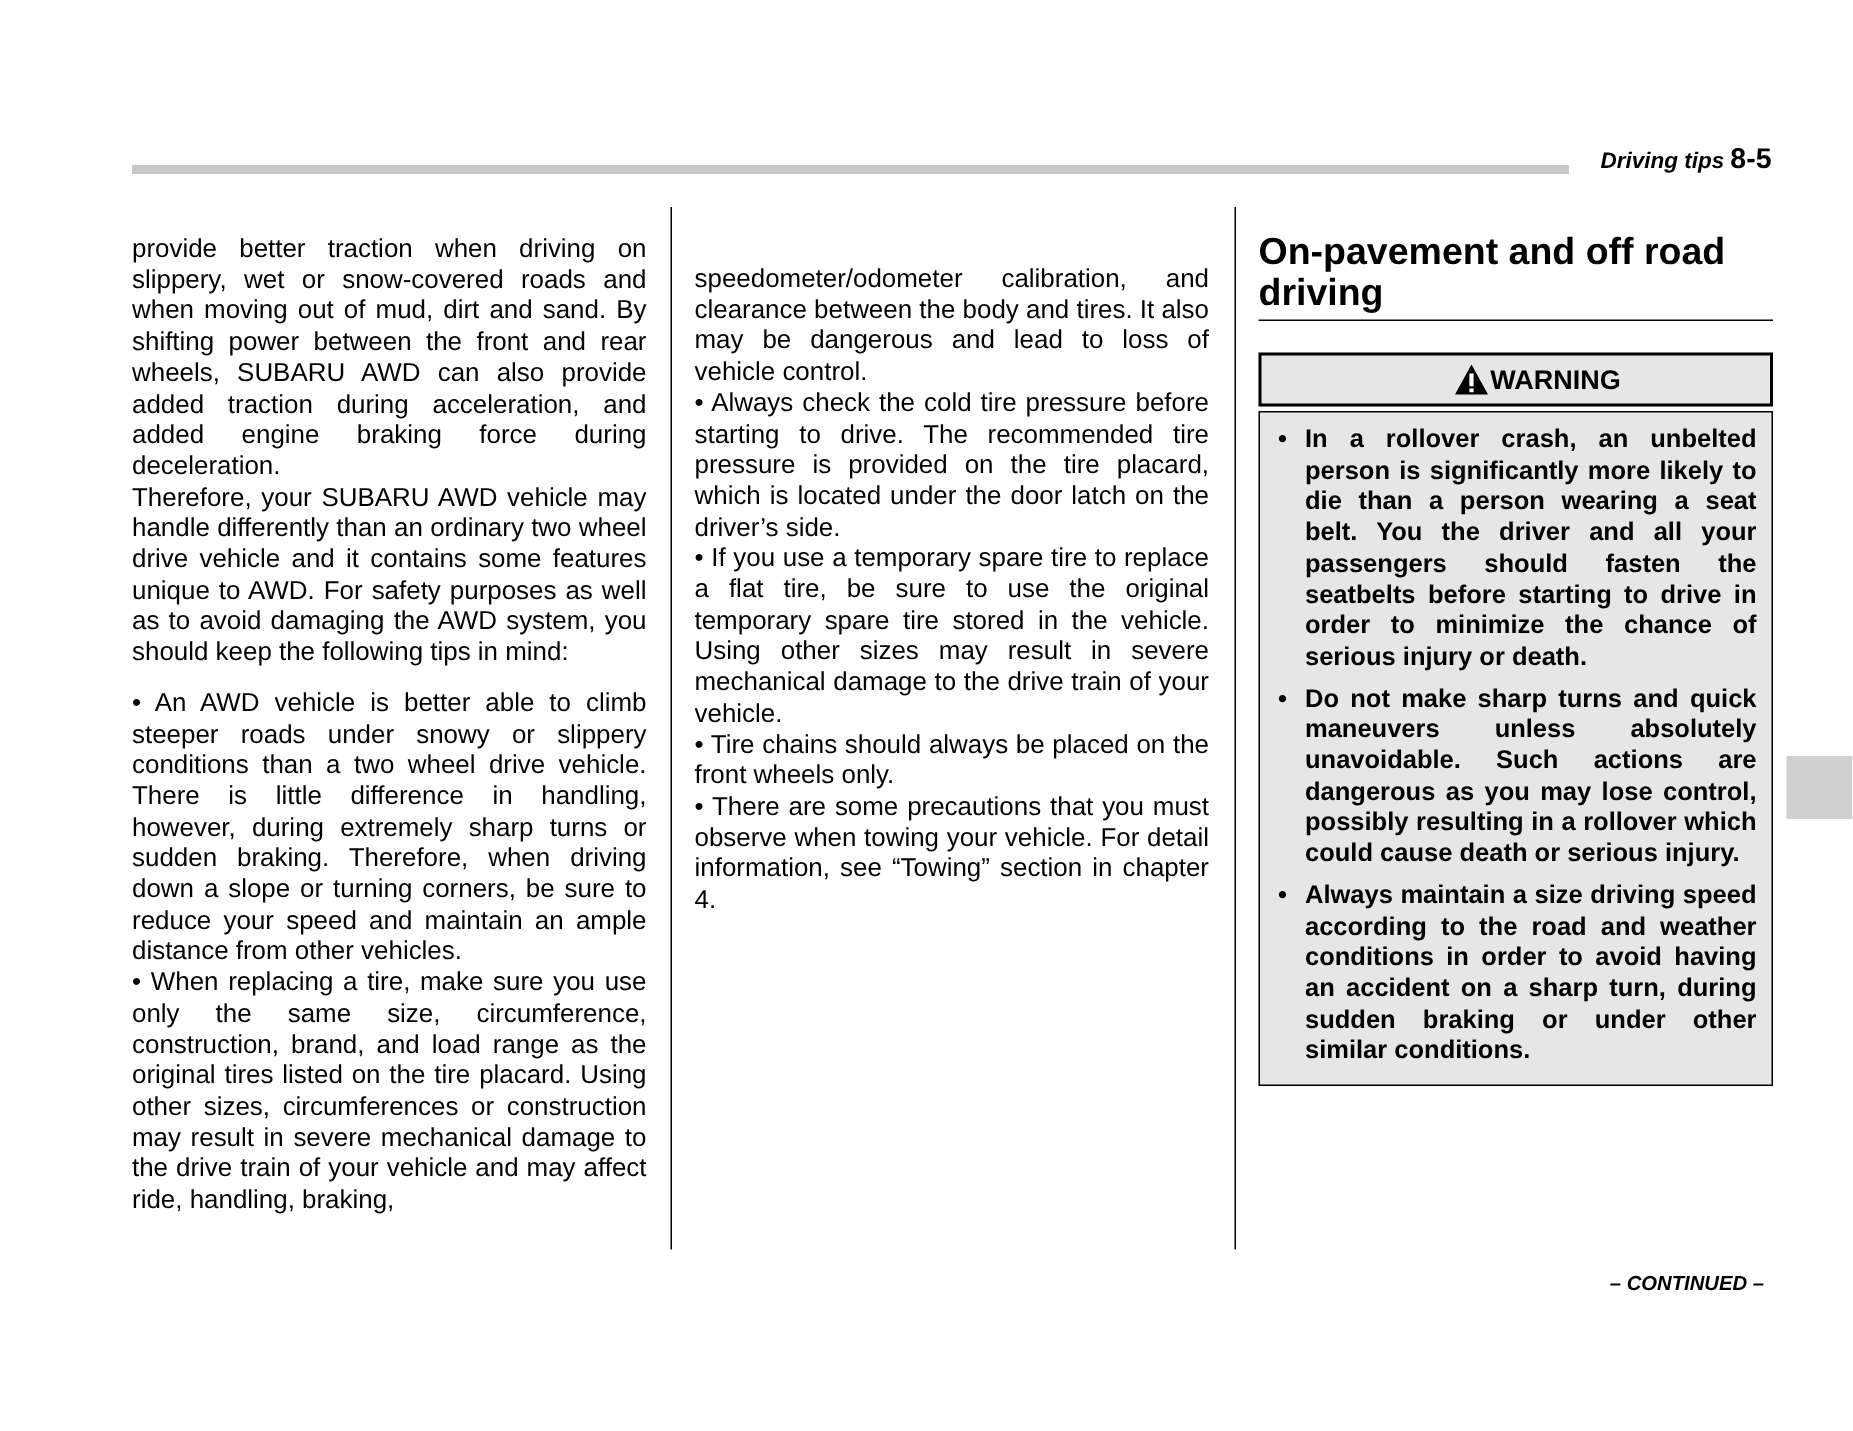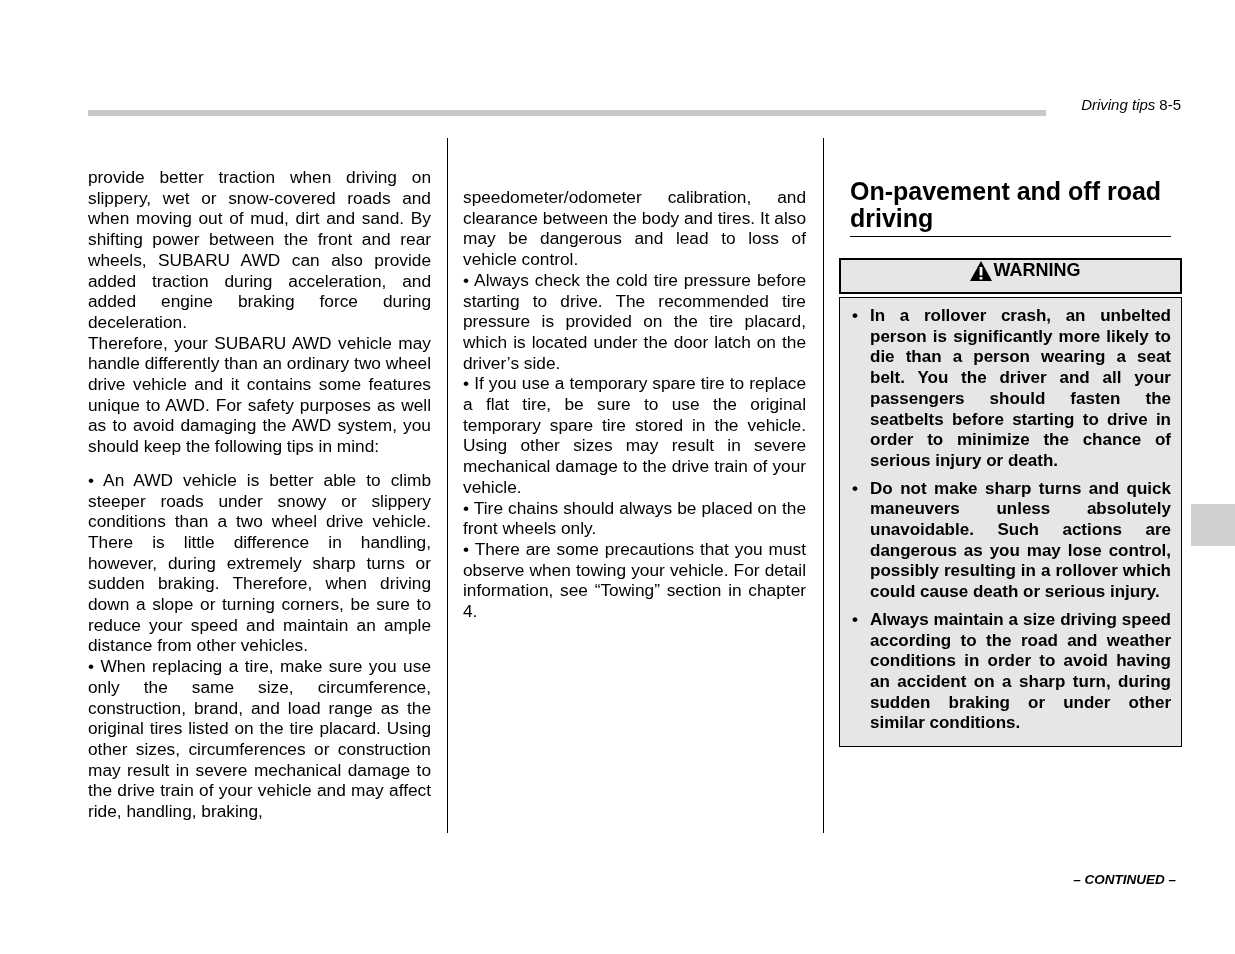--- a/index.html
+++ b/index.html
@@ -1,41 +1,41 @@
 <!DOCTYPE html>
 <html><head>
 <meta charset="utf-8">
 <style>
   html, body { margin: 0; padding: 0; background: #ffffff; }
   body { width: 1235px; height: 954px; position: relative; overflow: hidden;
          font-family: "Liberation Sans", sans-serif; color: #000; }
   .header-bar { position: absolute; left: 88px; top: 110px; width: 958px; height: 6px; background: #c8c8c8; }
   .header-title { position: absolute; right: 54px; top: 96px; white-space: nowrap; }
-  .header-title .section { font-style: italic; font-weight: normal; font-size: 15px; }
-  .header-title .pageno { font-weight: normal; font-size: 15px; margin-left: 4px; }
-  .col { position: absolute; top: 167px; font-size: 17.3px; line-height: 20.7px; text-align: justify; }
+  .header-title .section { font-style: italic; font-weight: bold; font-size: 15px; }
+  .header-title .pageno { font-weight: bold; font-size: 19px; margin-left: 4px; }
+  .col { position: absolute; top: 155px; font-size: 17.3px; line-height: 20.7px; text-align: justify; }
   .col p { margin: 0; }
   .col1 { left: 88px; width: 343px; }
   .col2 { left: 463px; width: 343px; margin-top: 20px; }
   .col3 { left: 839px; width: 343px; }
   .gap { height: 13px; }
   .divider { position: absolute; top: 138px; width: 1px; height: 695px; background: #000; }
   .div1 { left: 447px; }
   .div2 { left: 823px; }
-  .section-heading { font-weight: bold; font-size: 25px; line-height: 27px; margin: 11px; padding-bottom: 4px;
+  .section-heading { font-weight: bold; font-size: 25px; line-height: 27px; margin: 0; padding-bottom: 4px;
                      border-bottom: 1px solid #000; text-align: left; }
   .warning-header { margin-top: 21px; border: 2px solid #000; background: #e6e6e6; height: 32px;
-                    display: flex; align-items: flex-start; justify-content: center; font-weight: bold; font-size: 18px; padding-left: 28px; }
+                    display: flex; align-items: center; justify-content: center; font-weight: bold; font-size: 18px; padding-left: 28px; }
   .warning-header svg { margin-right: 1px; }
   .warning-body { margin-top: 3px; border: 1px solid #000; background: #e6e6e6; padding: 8px 10px 5px 12px; }
   .warning-item { display: flex; font-weight: bold; font-size: 17px; line-height: 20.7px; text-align: justify; margin-bottom: 7px; }
   .warning-item .bullet { width: 18px; flex: none; }
   .warning-item .txt { flex: 1; }
   .side-tab { position: absolute; left: 1191px; top: 504px; width: 44px; height: 42px; background: #d0d0d0; }
-  .continued { position: absolute; right: 59px; top: 872px; font-style: italic; font-weight: bold; font-size: 13.5px; }
+  .continued { position: absolute; right: 59px; top: 848px; font-style: italic; font-weight: bold; font-size: 13.5px; }
 </style>
 </head>
 <body>
 
 <div class="header-bar"></div>
 <div class="header-title">
   <span class="section">Driving tips</span><span class="pageno">8-5</span>
 </div>
 
 <div class="divider div1"></div>

